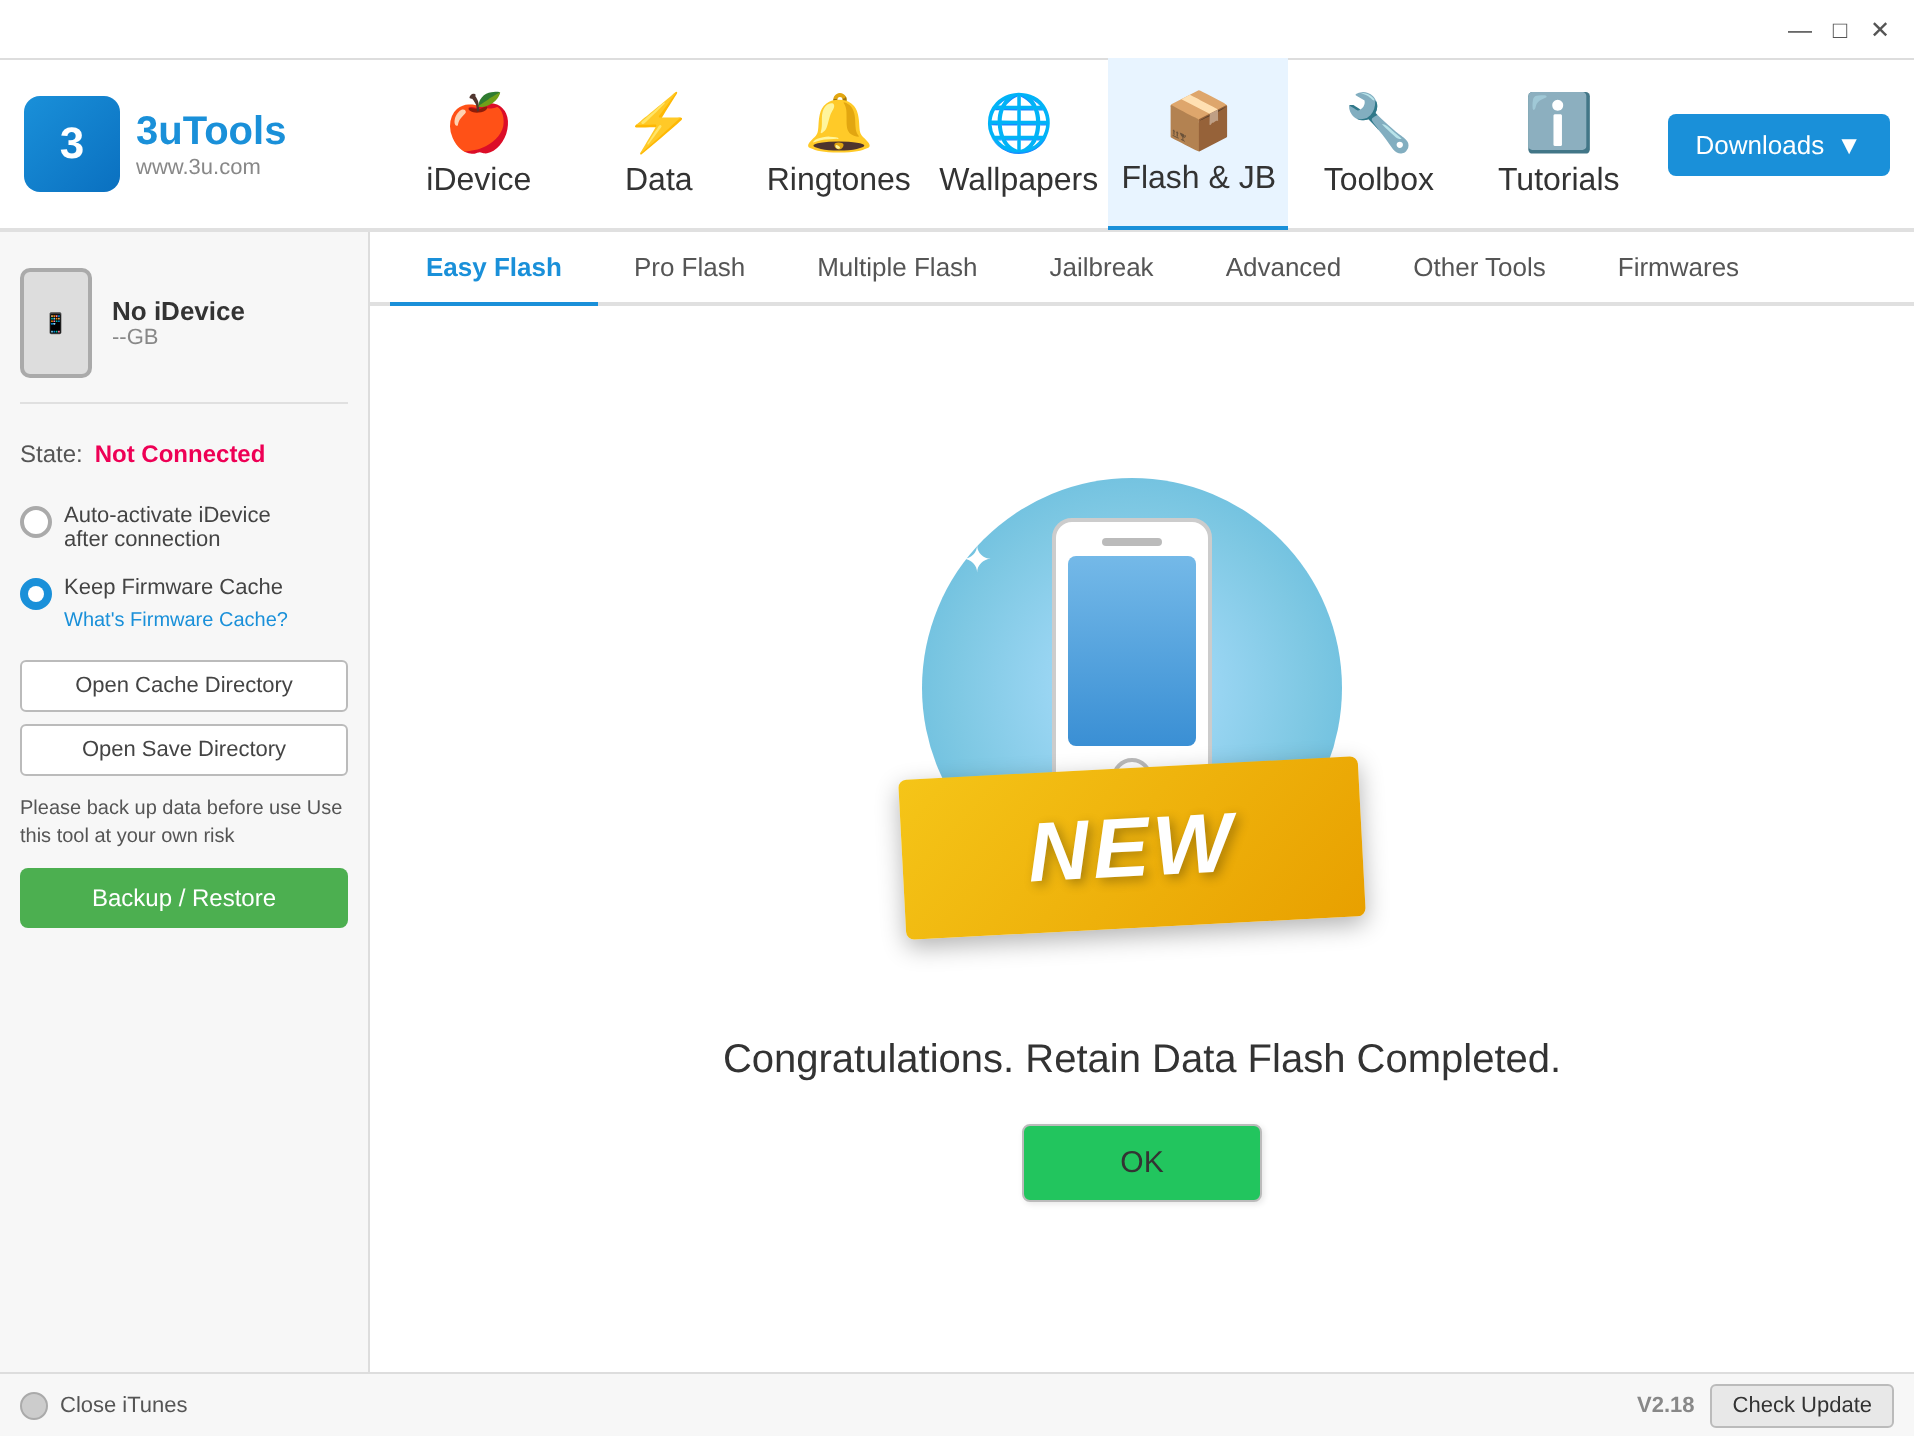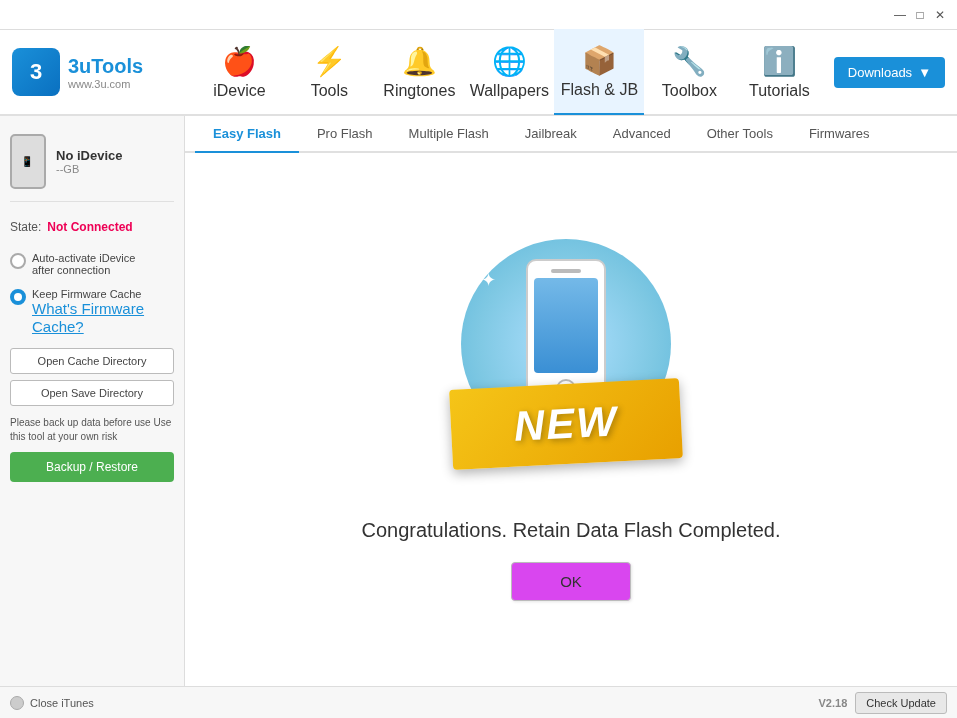--- a/index.html
+++ b/index.html
@@ -135,21 +135,21 @@
     .radio-circle.checked::after {
       content: '';
       position: absolute;
       top: 2px; left: 2px;
       width: 8px; height: 8px;
       border-radius: 50%;
       background: white;
     }
     .option-text { font-size: 11px; color: #444; }
 
-    .firmware-link { font-size: 15px; color: #1a90d9; text-decoration: underline; cursor: pointer; }
+    .firmware-link { font-size: 10px; color: #1a90d9; cursor: pointer; }
 
     .dir-btn {
       background: white;
       border: 1px solid #bbb;
       padding: 6px 10px;
       border-radius: 3px;
       font-size: 11px;
       cursor: pointer;
       margin-top: 6px;
       width: 100%;
@@ -285,21 +285,21 @@
     .congrats-text {
       font-size: 20px;
       color: #333;
       margin-bottom: 20px;
       text-align: center;
     }
 
     .ok-btn {
       width: 120px;
       padding: 10px 20px;
-      background: #d946ef;
+      background: #22c55e;
       border: 1px solid #bbb;
       border-radius: 4px;
       font-size: 15px;
       color: #333;
       cursor: pointer;
       box-shadow: 1px 1px 3px rgba(0,0,0,0.1);
     }
 
     
     .status-bar {
@@ -350,21 +350,21 @@
   </div>
 
   <div class="nav-items">
 
     <div class="nav-item">
       <span class="nav-icon">🍎</span>
       <span class="nav-label">iDevice</span>
     </div>
     <div class="nav-item">
       <span class="nav-icon">⚡</span>
-      <span class="nav-label">Tools</span>
+      <span class="nav-label">Data</span>
     </div>
     <div class="nav-item">
       <span class="nav-icon">🔔</span>
       <span class="nav-label">Ringtones</span>
     </div>
     <div class="nav-item">
       <span class="nav-icon">🌐</span>
       <span class="nav-label">Wallpapers</span>
     </div>
     <div class="nav-item active">

